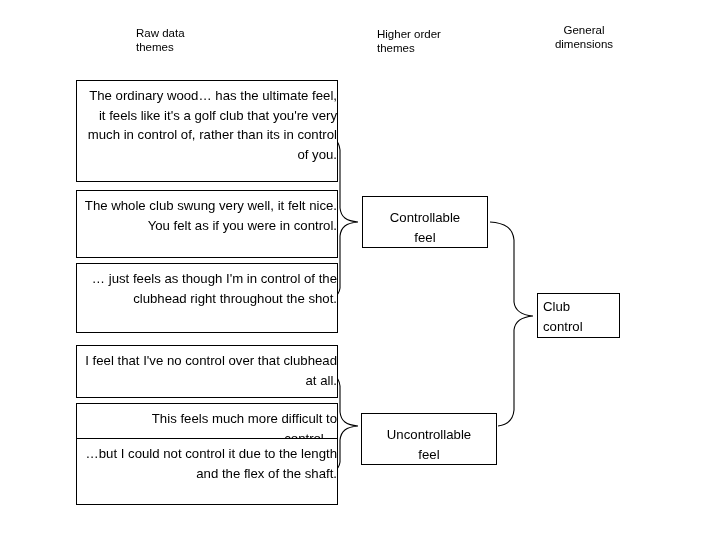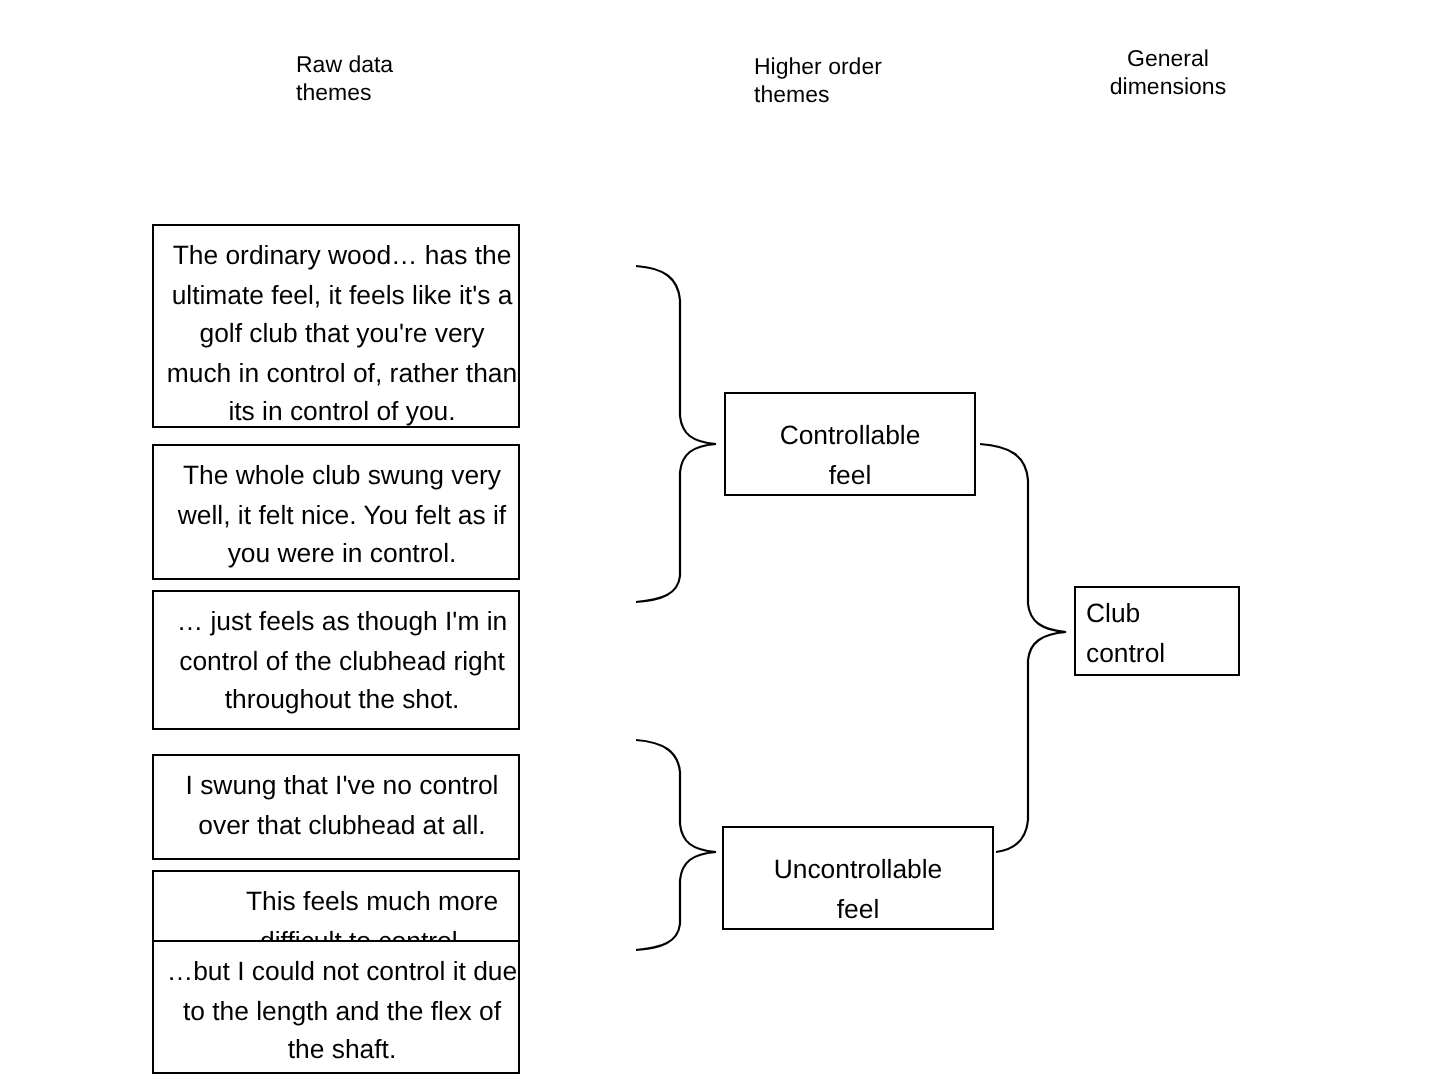--- a/index.html
+++ b/index.html
@@ -22,44 +22,43 @@
     height: 540px;
   }
   
   .col-header {
     position: absolute;
     font-size: 11.5px;
     line-height: 14px;
     color: #000;
     white-space: pre-line;
   }
-  #hdr-raw      { left: 148px; top: 26px; text-align: left; }
+  #hdr-raw      { left: 136px; top: 26px; text-align: left; }
   #hdr-higher   { left: 377px; top: 27px; text-align: left; }
   #hdr-general  { left: 538px; top: 23px; width: 92px; text-align: center; }
 
   
   .node {
     position: absolute;
     box-sizing: border-box;
     border: 1px solid #000000;
     background: #ffffff;
     font-size: 13.2px;
     line-height: 19.5px;
     color: #000000;
   }
   .node .txt {
     display: block;
   }
   
   .raw {
     left: 76px;
-    width: 184px;
+    width: 262px;
     padding: 5px 0 0 6px;
-    text-align: center;
-    margin-top: 32px;
+    text-align: right;
   }
   #raw-0 { top: 80px;  height: 102px; }
   #raw-1 { top: 190px; height: 68px; }
   #raw-2 { top: 263px; height: 70px; }
   #raw-3 { top: 345px; height: 53px; }
   #raw-4 { top: 403px; height: 47px; padding-left: 36px; }
   #raw-5 { top: 438px; height: 67px; }
 
   
   .higher {
@@ -134,21 +133,21 @@
   <div class="node raw" id="raw-0">
     <span class="txt">The ordinary wood… has the ultimate feel, it feels like it's a golf club that you're very much in control of, rather than its in control of you.</span>
   </div>
   <div class="node raw" id="raw-2">
     <span class="txt">… just feels as though I'm in control of the clubhead right throughout the shot.</span>
   </div>
   <div class="node raw" id="raw-1">
     <span class="txt">The whole club swung very well, it felt nice. You felt as if you were in control.</span>
   </div>
   <div class="node raw" id="raw-3">
-    <span class="txt">I swung that I've no control over that clubhead at all.</span>
+    <span class="txt">I feel that I've no control over that clubhead at all.</span>
   </div>
   <div class="node raw" id="raw-4">
     <span class="txt">This feels much more difficult to control…</span>
   </div>
   <div class="node raw" id="raw-5">
     <span class="txt">…but I could not control it due to the length and the flex of the shaft.</span>
   </div>
 
   <div class="node higher" id="hi-0">
     <span class="txt" style="white-space:pre-line">Controllable

